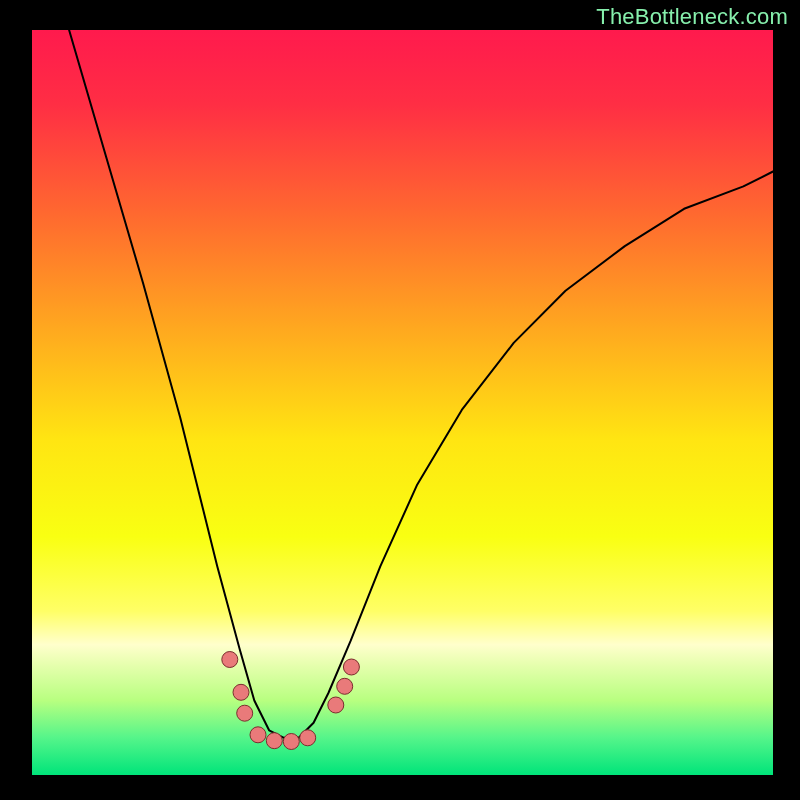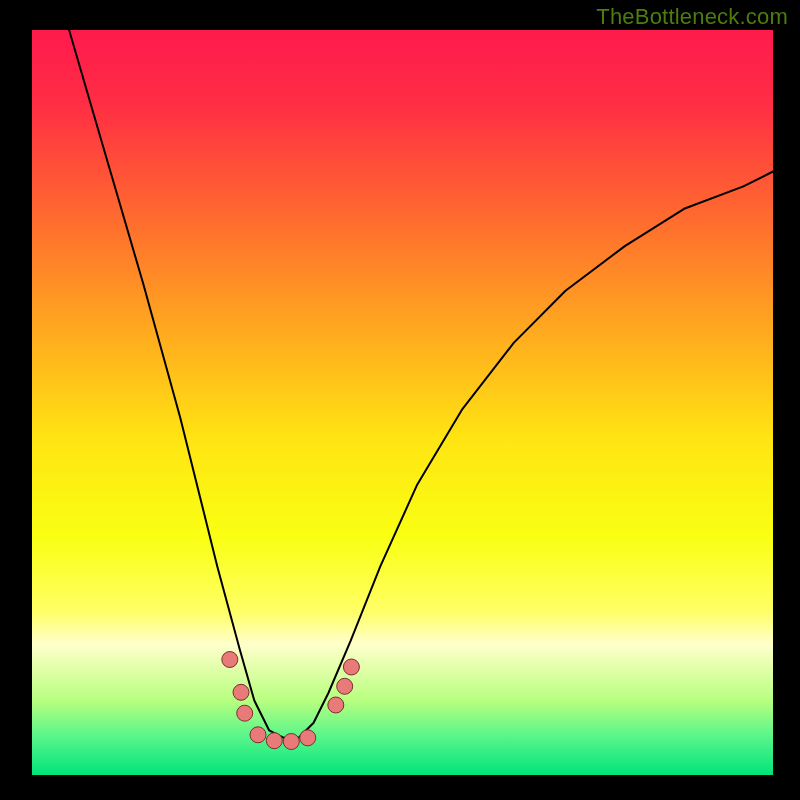--- a/index.html
+++ b/index.html
@@ -63,15 +63,15 @@
         <circle cx="258.0" cy="734.8" r="8" fill="#e97a7a" stroke="#7a2e2e" stroke-width="1"></circle>
         <circle cx="274.3" cy="740.7" r="8" fill="#e97a7a" stroke="#7a2e2e" stroke-width="1"></circle>
         <circle cx="291.3" cy="741.5" r="8" fill="#e97a7a" stroke="#7a2e2e" stroke-width="1"></circle>
         <circle cx="307.7" cy="737.8" r="8" fill="#e97a7a" stroke="#7a2e2e" stroke-width="1"></circle>
         <circle cx="335.8" cy="705.0" r="8" fill="#e97a7a" stroke="#7a2e2e" stroke-width="1"></circle>
         <circle cx="344.7" cy="686.3" r="8" fill="#e97a7a" stroke="#7a2e2e" stroke-width="1"></circle>
         <circle cx="351.4" cy="667.0" r="8" fill="#e97a7a" stroke="#7a2e2e" stroke-width="1"></circle>
       </g>
 </svg>
 
-<div class="watermark" style="color:#4d7c0f">TheBottleneck.com</div>
+<div class="watermark" style="color:#86efac">TheBottleneck.com</div>
 
 </div>
 
 </body></html>

